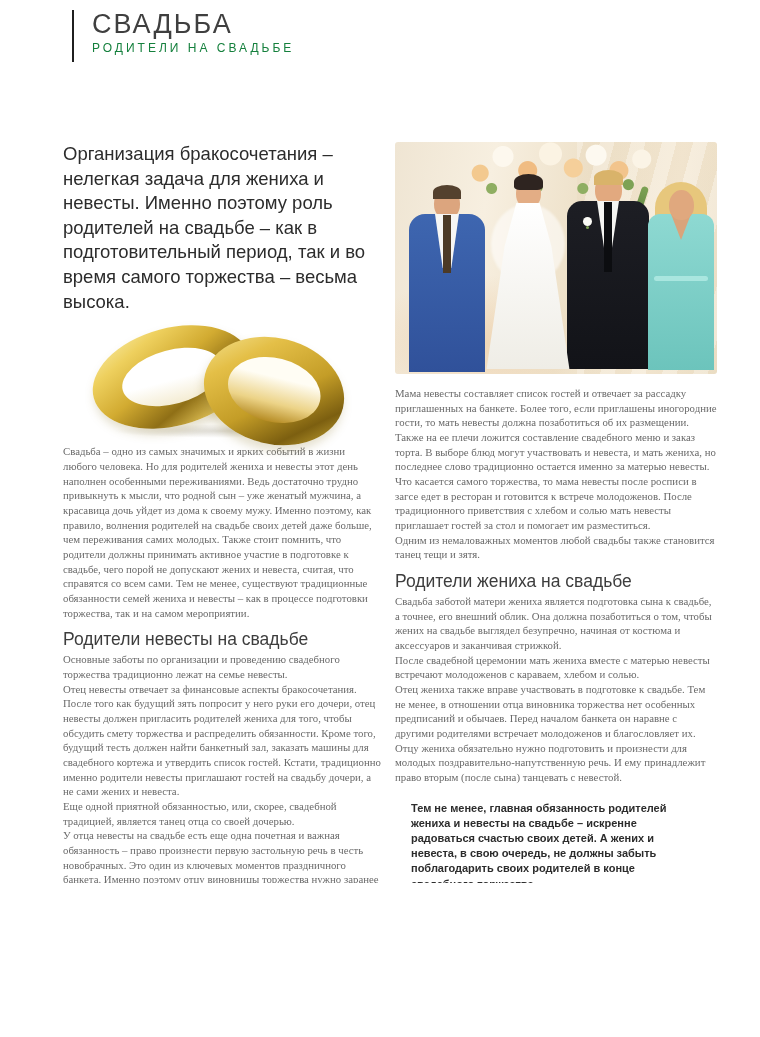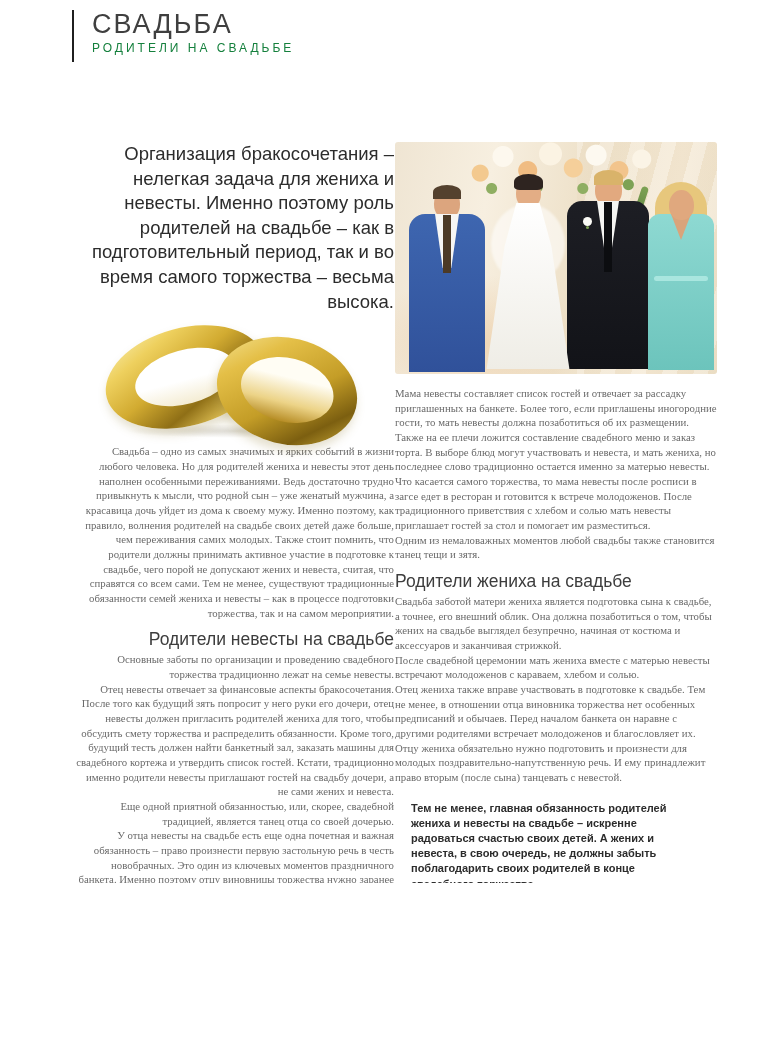--- a/index.html
+++ b/index.html
@@ -15,21 +15,21 @@
   .mast .vrule{width:2px;height:52px;background:#1f1f1f;margin-right:18px;}
   .mast .section{font-size:27px;letter-spacing:2px;color:#3f3f3f;line-height:1.05;}
   .mast .subsection{font-size:12px;letter-spacing:3px;color:#15803d;margin-top:3px;}
 
   
   .title{position:absolute;left:72px;top:90px;width:660px;margin:0;
     font-size:21px;font-weight:normal;color:#3e3e3e;letter-spacing:.2px;}
 
   
   .col{position:absolute;top:142px;}
-  .col.left{left:76px;width:318px;text-align:right;}
+  .col.left{left:63px;width:318px;}
   .col.right{left:395px;width:322px;}
   .lead{margin:0 0 8px;font-size:18.5px;line-height:1.33;color:#2c2c2c;}
   .body-p{margin:0;font-size:10.8px;line-height:1.36;color:#6a6a6a;font-family:Liberation Serif, serif;}
   .col h2{margin:9px 0 2px;font-size:17.5px;font-weight:normal;color:#3d3d3d;}
   .bold-p{margin:16px;font-size:11px;line-height:1.38;font-weight:bold;color:#2c2c2c;}
   .credit{margin:10px 0 0;font-size:10.5px;color:#5f5f5f;text-align:right;}
 
   
   .rings{position:relative;height:112px;margin:0 0 10px;}
   .ring{position:absolute;border-radius:50%;}

